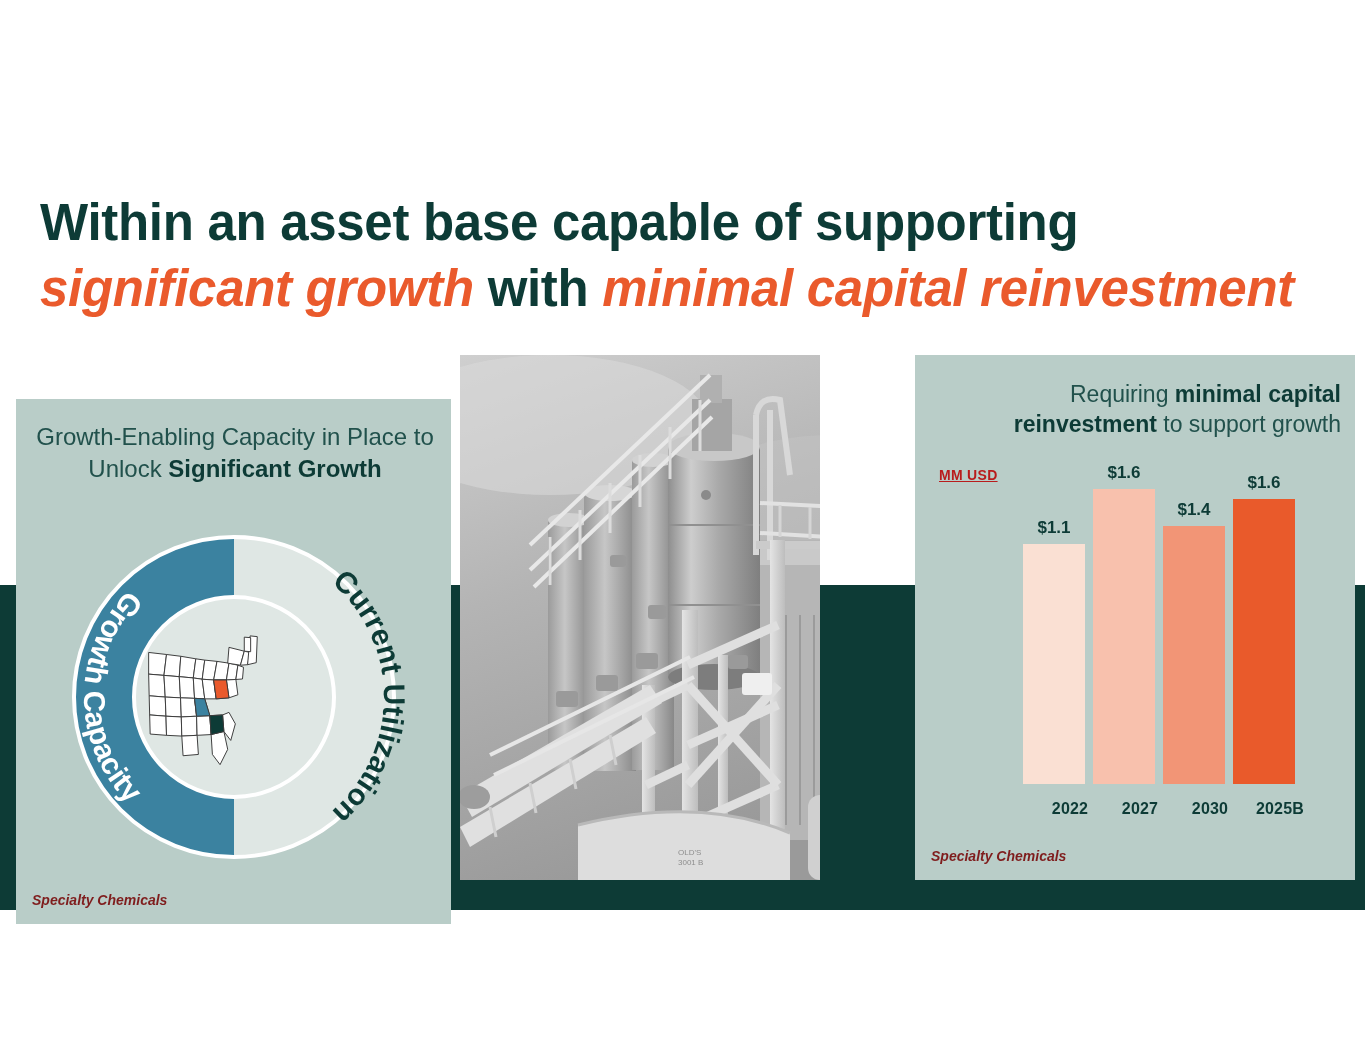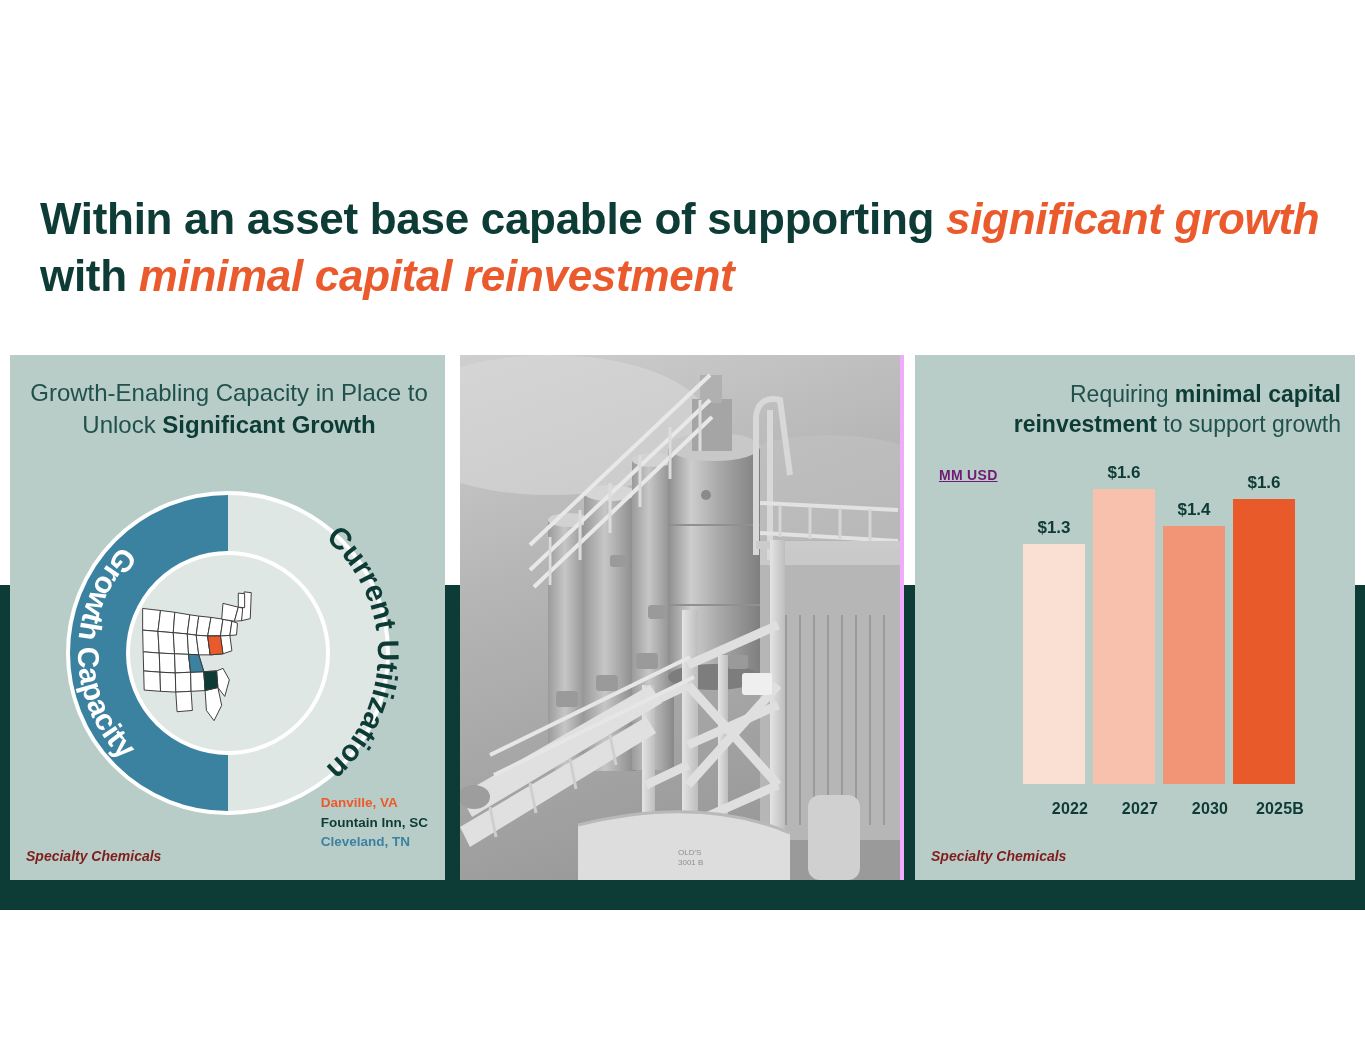--- a/index.html
+++ b/index.html
@@ -14,21 +14,21 @@
     overflow: hidden;
     font-family: "Liberation Sans", sans-serif;
   }
 
   
   #slide-title {
     position: absolute;
     left: 40px;
     top: 190px;
     width: 1300px;
-    font-size: 44px;
+    font-size: 51px;
     line-height: 1.30;
     font-weight: bold;
     color: #0d3b36;
     letter-spacing: -0.3px;
   }
   #slide-title .accent {
     color: #ea5a2c;
     font-style: italic;
   }
   #slide-title .plain {
@@ -47,22 +47,22 @@
   }
 
   
   .panel {
     position: absolute;
     background: #b9cdc8;
     top: 355px;
     height: 525px;
     box-sizing: border-box;
   }
-  #panel-left  { left: 10px;  width: 435px; }
-  #panel-photo { left: 460px; width: 444px; background:#f0abfc; overflow:hidden; }
+  #panel-left  { left: 16px;  width: 435px; margin-top: 44px; }
+  #panel-photo { left: 460px; width: 360px; background:#f0abfc; overflow:hidden; }
   #panel-right { left: 915px; width: 440px; }
 
   
   #left-header {
     position: absolute;
     left: 14px;
     top: 22px;
     width: 410px;
     text-align: center;
     font-size: 24px;
@@ -117,21 +117,21 @@
     color: #21514c;
   }
   #right-header b { color:#0d3b36; font-weight:bold; }
 
   #units-label {
     position: absolute;
     left: 24px;
     top: 112px;
     font-size: 14px;
     font-weight: bold;
-    color: #701a75;
+    color: #b91c1c;
     text-decoration: underline;
     letter-spacing: 0.3px;
   }
 
   
   #bar-chart {
     position: absolute;
     left: 20px;
     top: 145px;
     width: 400px;
@@ -257,25 +257,20 @@
 
         <path d="M2100 3700 L2180 4400 L2700 4380 L2500 3720 Z" fill="#3b82a0" stroke="#3a3a3a" stroke-width="38" stroke-linejoin="round"></path>
 
         <path d="M2850 2980 L2950 3720 L3450 3680 L3350 2980 Z" fill="#ea5a2c" stroke="#3a3a3a" stroke-width="38" stroke-linejoin="round"></path>
 
         <path d="M2700 4380 L2750 5120 L3250 5000 L3200 4350 Z" fill="#0d3b36" stroke="#3a3a3a" stroke-width="38" stroke-linejoin="round"></path>
       </g>
     </svg>
   </div>
 
-  <div id="locations">
-    <div id="loc-0">Danville, VA</div>
-    <div id="loc-1">Fountain Inn, SC</div>
-    <div id="loc-2">Cleveland, TN</div>
-  </div>
 
   <div class="panel-footer">Specialty Chemicals</div>
 </div>
 
 <div class="panel" id="panel-photo">
   <svg id="photo-svg" width="440" height="525" viewBox="0 0 440 525">
     <defs>
       <linearGradient id="sky" x1="0" y1="0" x2="0.3" y2="1">
         <stop offset="0%" stop-color="#cfcfcf"></stop>
         <stop offset="45%" stop-color="#b4b4b4"></stop>
@@ -420,21 +415,21 @@
 
   <div id="right-header">
     <span>Requiring </span><b>minimal capital reinvestment</b><span> to support growth</span>
   </div>
 
   <div id="units-label">MM USD</div>
 
   <div id="bar-chart">
 
     <div class="bar-col" style="left:88px;">
-      <div class="bar-value" style="bottom:246px;">$1.3</div>
+      <div class="bar-value" style="bottom:246px;">$1.1</div>
       <div class="bar-rect" style="height:240px;background:#fae0d3;"></div>
       <div class="bar-label">2022</div>
     </div>
 
     <div class="bar-col" style="left:158px;">
       <div class="bar-value" style="bottom:301px;">$1.6</div>
       <div class="bar-rect" style="height:295px;background:#f8c1ad;"></div>
       <div class="bar-label">2027</div>
     </div>
 

